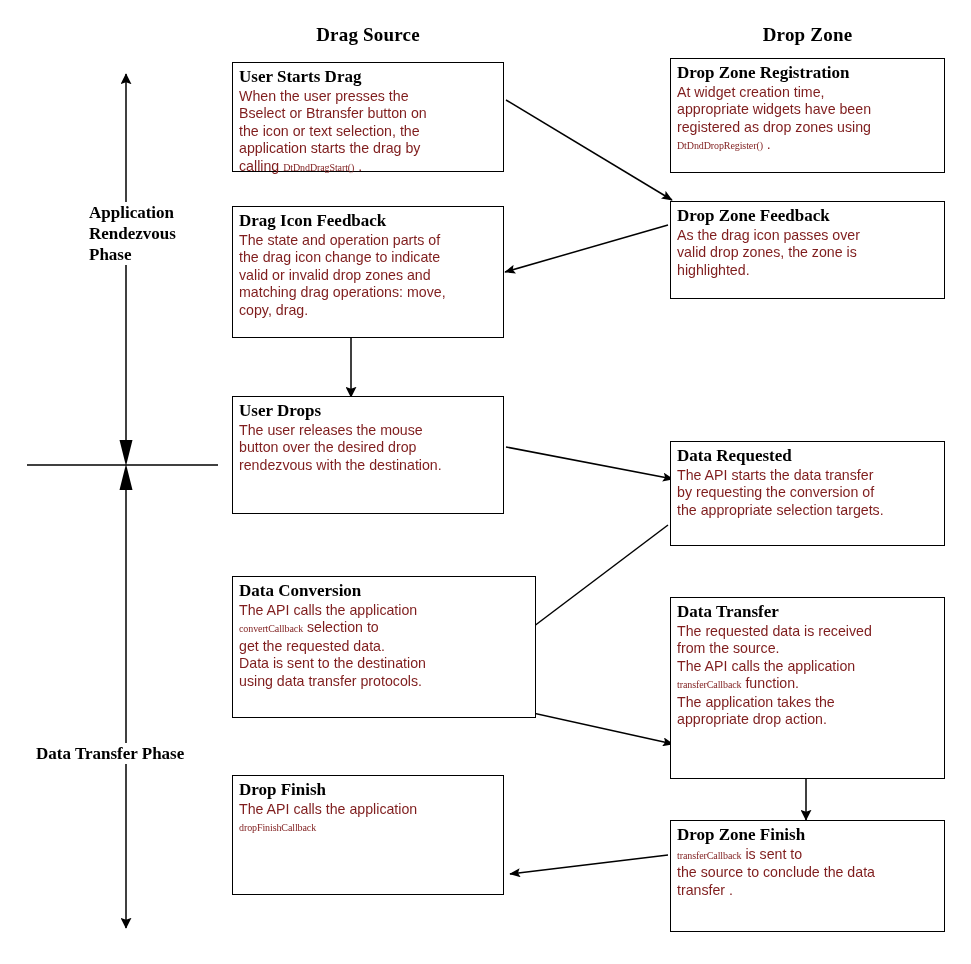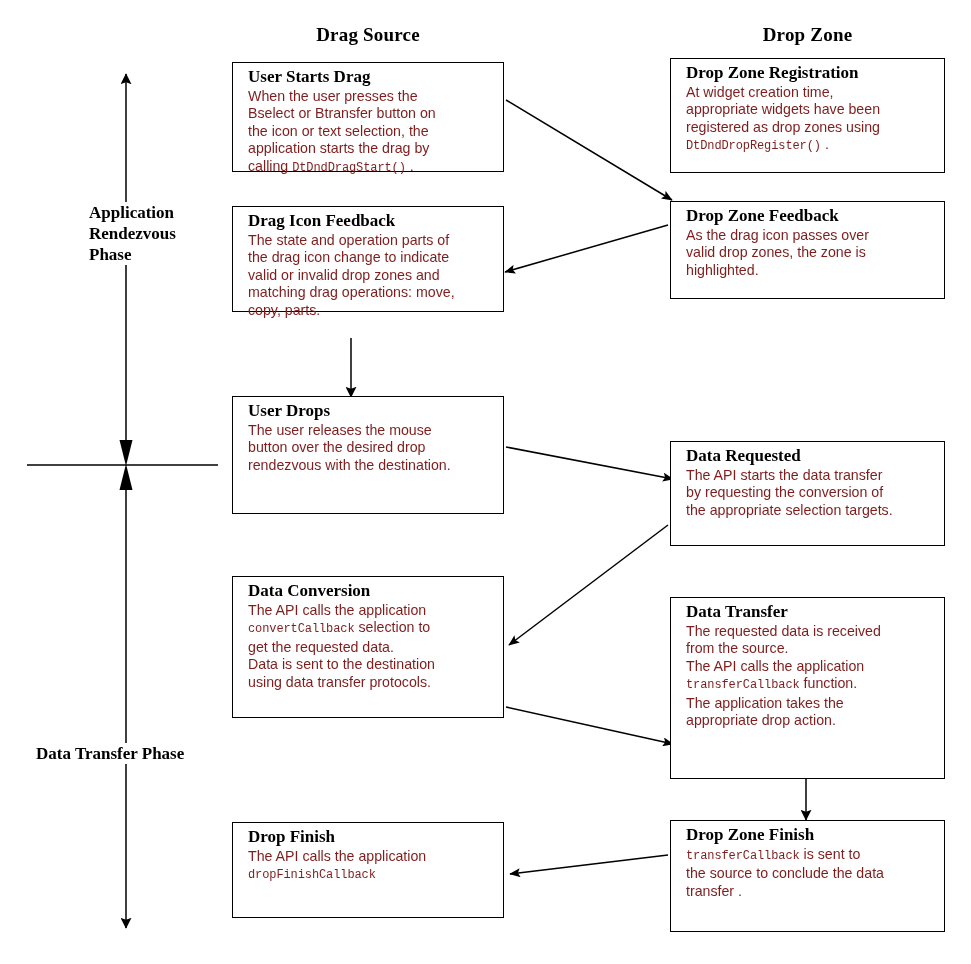--- a/index.html
+++ b/index.html
@@ -29,42 +29,42 @@
     padding:0 3px;
     z-index:6;
   }
 
   
   .node{
     position:absolute;
     border:1.6px solid #000;
     background:#ffffff;
     box-sizing:border-box;
-    padding:4px 8px 4px 15px;
+    padding:4px 8px 4px 6px;
     z-index:4;
   }
   .node-title{
     font-family:"Liberation Serif", serif;
     font-weight:bold;
     font-size:17px;
     line-height:20px;
     color:#000;
     margin:0 0 1px 0;
     white-space:nowrap;
   }
   .node-body{
     font-family:"Liberation Sans", sans-serif;
     font-size:14.2px;
     line-height:17.4px;
     color:#7f1d1d;
   }
   .node-body p{margin:0;}
   .mono{
-    font-family:Liberation Mono, monospace;
-    font-size:12px;
+    font-family:Liberation Serif, serif;
+    font-size:10px;
     letter-spacing:-0.1px;
   }
 
   
   #wires{position:absolute;left:0;top:0;width:971px;height:964px;z-index:2;}
 </style>
 </head>
 <body>
 
 <div id="stage">
@@ -142,52 +142,52 @@
     <div class="node-title">User Starts Drag</div>
     <div class="node-body">
       <p>When the user presses the</p>
       <p>Bselect or Btransfer button on</p>
       <p>the icon or text selection, the</p>
       <p>application starts the drag by</p>
       <p><span>calling </span><span class="mono">DtDndDragStart()</span><span> .</span></p>
     </div>
   </div>
 
-  <div class="node" style="left:232px;top:206px;width:272px;height:106px;">
+  <div class="node" style="left:232px;top:206px;width:272px;height:132px;">
     <div class="node-title">Drag Icon Feedback</div>
     <div class="node-body">
       <p>The state and operation parts of</p>
       <p>the drag icon change to indicate</p>
       <p>valid or invalid drop zones and</p>
       <p>matching drag operations: move,</p>
-      <p>copy, parts.</p>
+      <p>copy, drag.</p>
     </div>
   </div>
 
   <div class="node" style="left:232px;top:396px;width:272px;height:118px;">
     <div class="node-title">User Drops</div>
     <div class="node-body">
       <p>The user releases the mouse</p>
       <p>button over the desired drop</p>
       <p>rendezvous with the destination.</p>
     </div>
   </div>
 
-  <div class="node" style="left:232px;top:576px;width:272px;height:142px;">
+  <div class="node" style="left:232px;top:576px;width:304px;height:142px;">
     <div class="node-title">Data Conversion</div>
     <div class="node-body">
       <p>The API calls the application</p>
       <p><span class="mono">convertCallback</span><span> selection to</span></p>
       <p>get the requested data.</p>
       <p>Data is sent to the destination</p>
       <p>using data transfer protocols.</p>
     </div>
   </div>
 
-  <div class="node" style="left:232px;top:822px;width:272px;height:96px;">
+  <div class="node" style="left:232px;top:775px;width:272px;height:120px;">
     <div class="node-title">Drop Finish</div>
     <div class="node-body">
       <p>The API calls the application</p>
       <p><span class="mono">dropFinishCallback</span></p>
     </div>
   </div>
 
   <div class="node" style="left:670px;top:58px;width:275px;height:115px;">
     <div class="node-title">Drop Zone Registration</div>
     <div class="node-body">

